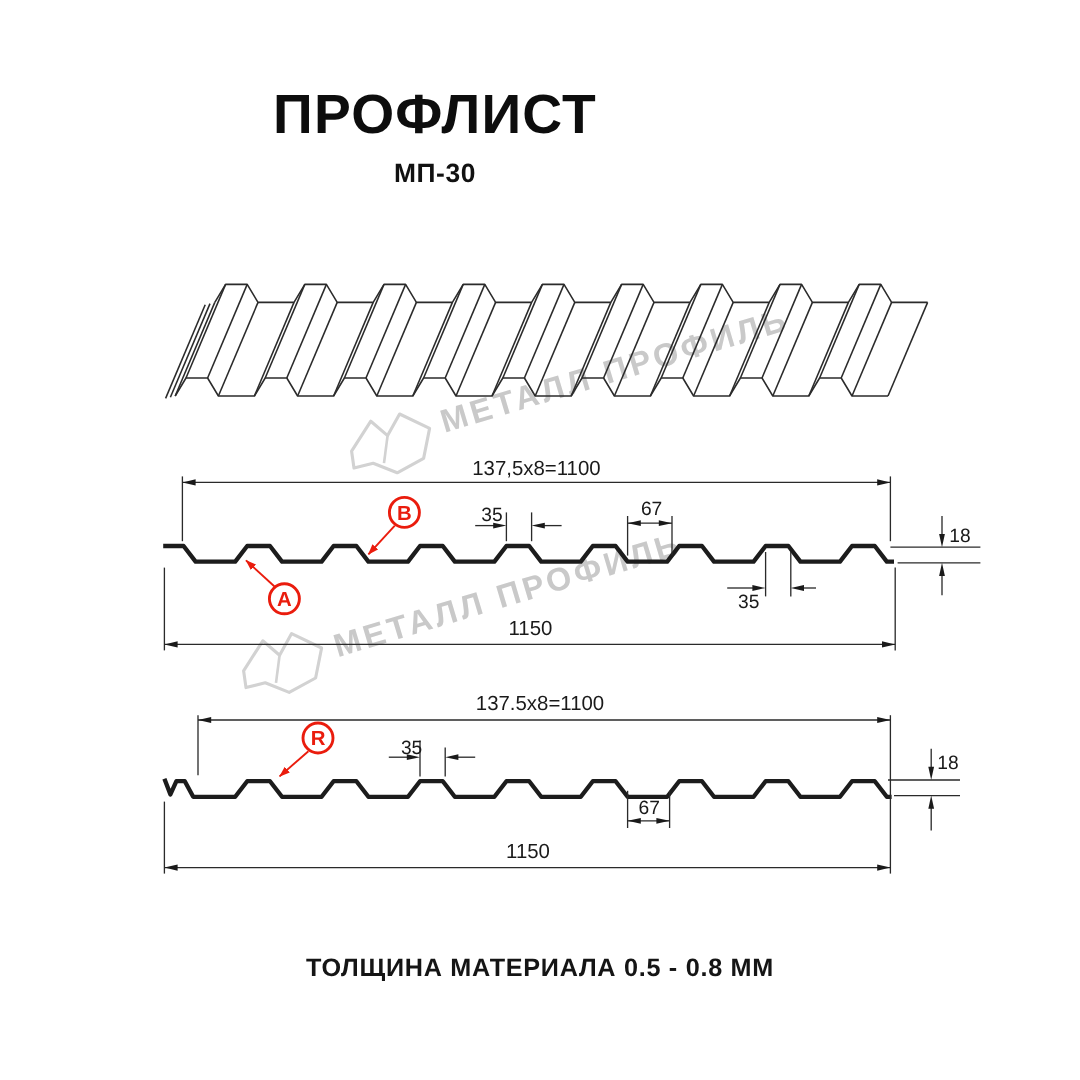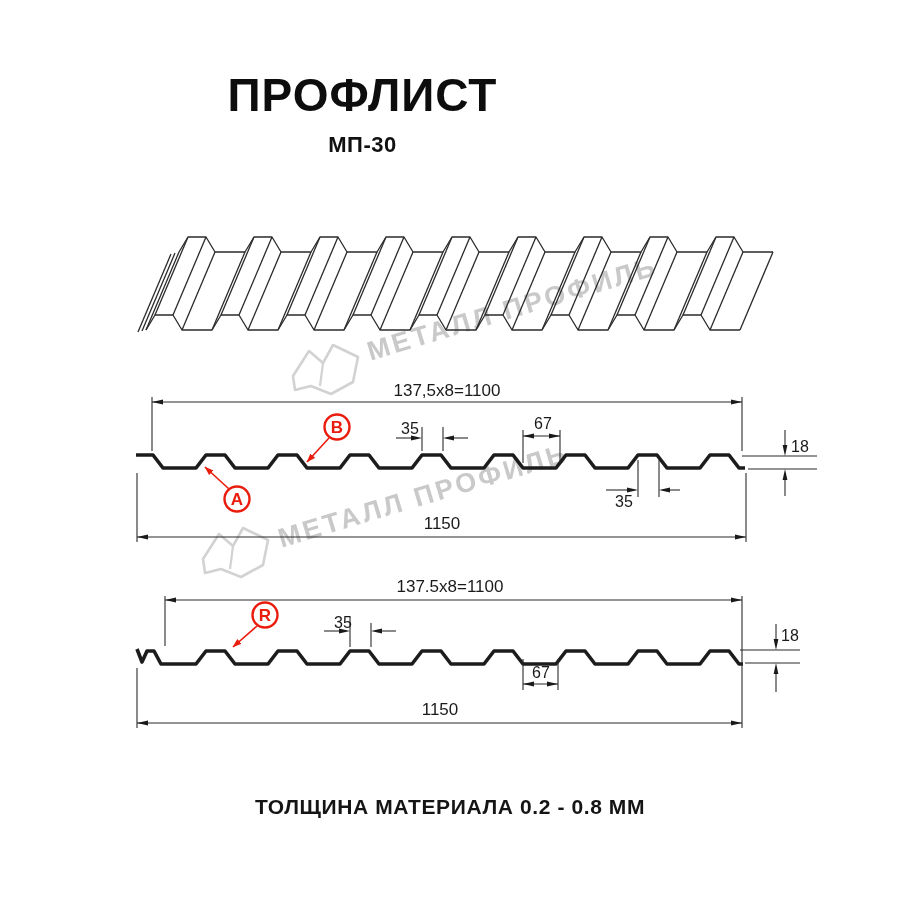--- a/index.html
+++ b/index.html
@@ -201,14 +201,14 @@
       <text class="dims" x="781" y="641">18</text>
 
       <g>
         <circle cx="265" cy="615" r="12.5" fill="none" stroke="#ea1c0d" stroke-width="2.4"></circle>
         <text class="redl" x="265" y="621" text-anchor="middle">R</text>
         <line x1="257" y1="626" x2="233" y2="647" stroke="#ea1c0d" stroke-width="1.6" marker-end="url(#ra)"></line>
       </g>
     </g>
   </svg>
 
-  <div class="footer">ТОЛЩИНА МАТЕРИАЛА 0.2 - 0.8 ММ</div>
+  <div class="footer">ТОЛЩИНА МАТЕРИАЛА 0.5 - 0.8 ММ</div>
 </div>
 
 </body></html>

